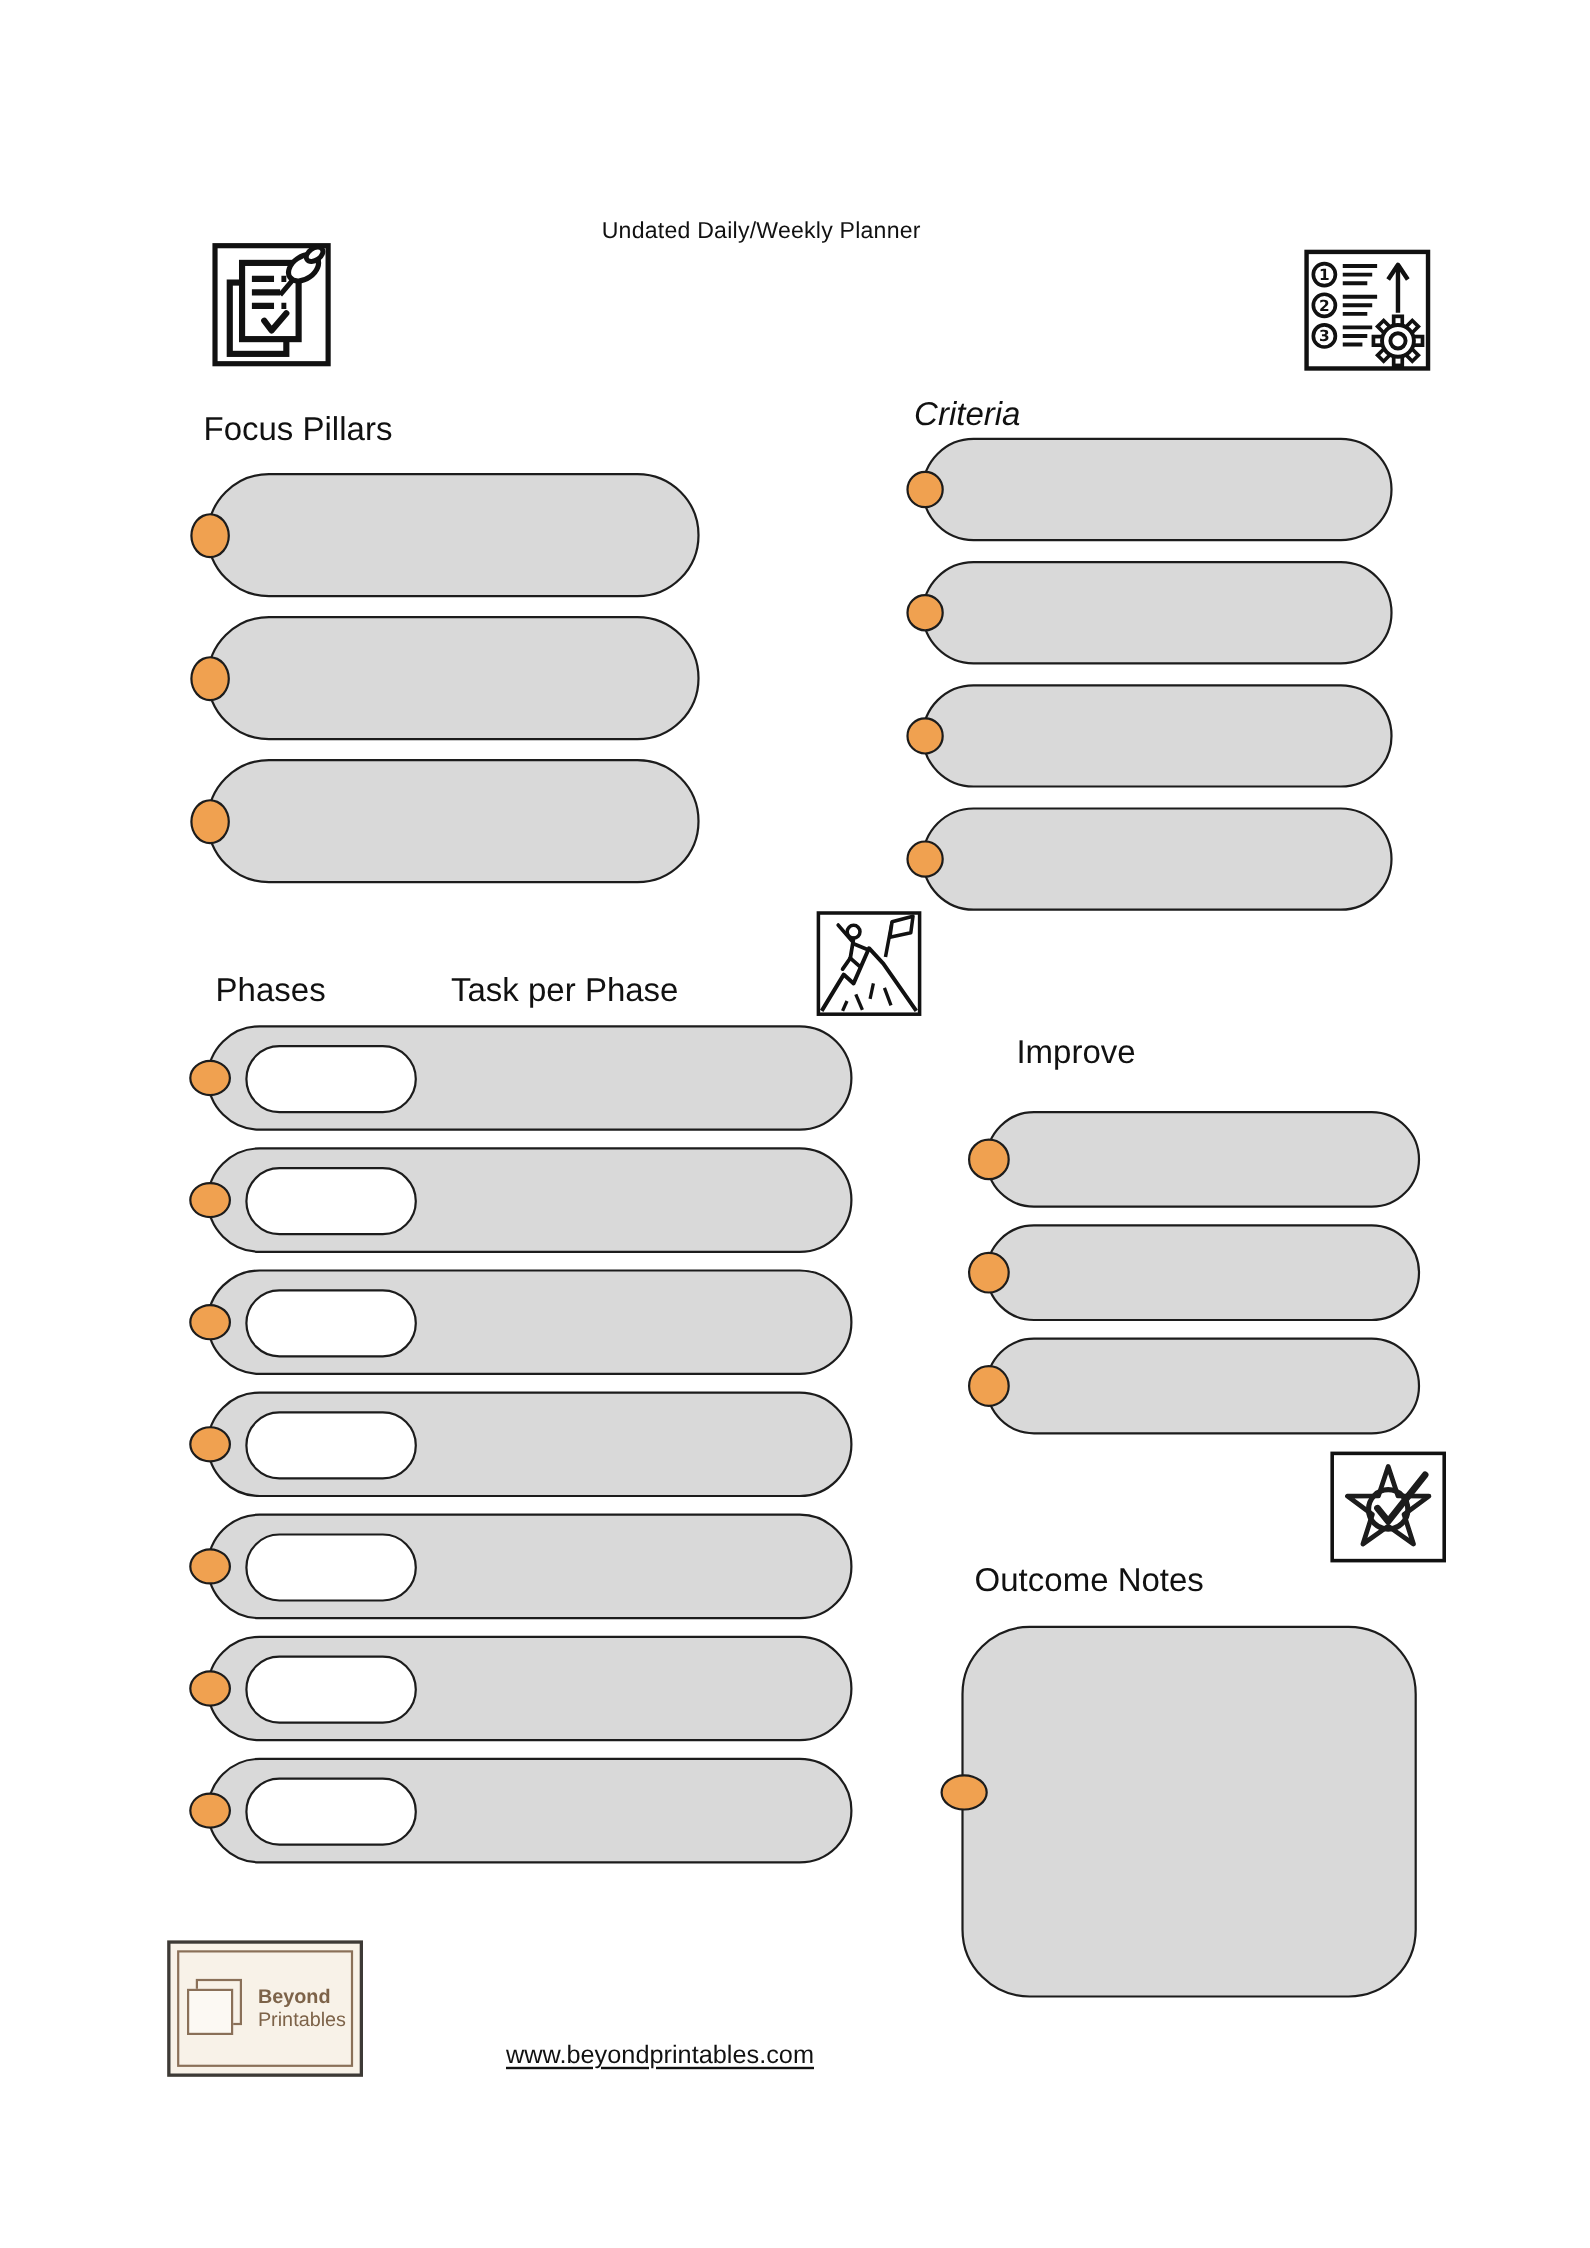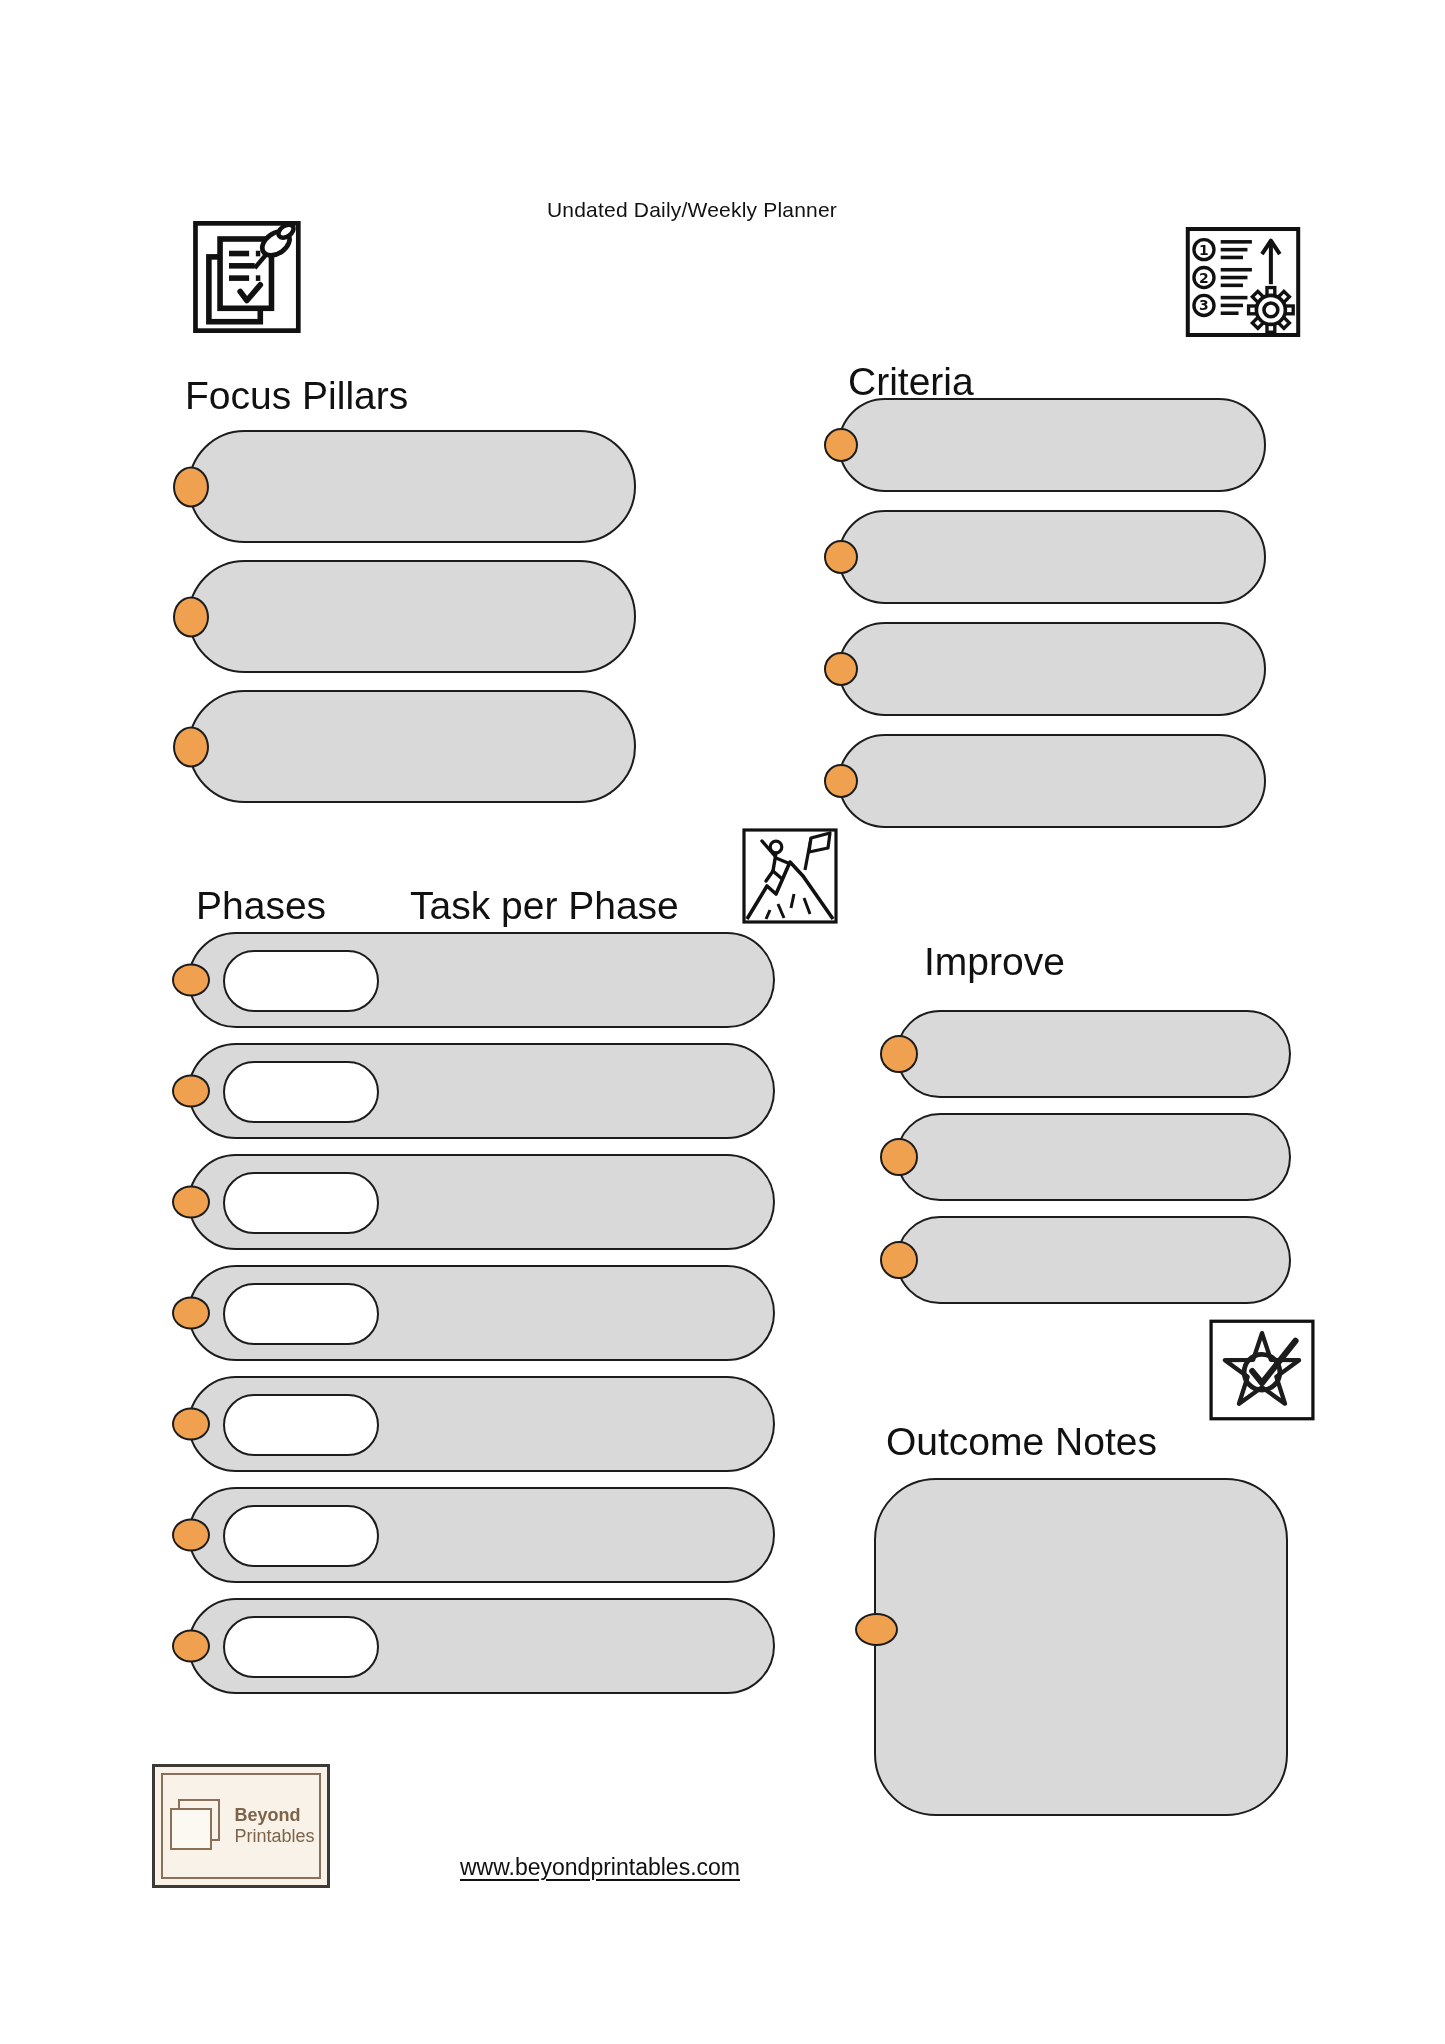--- a/index.html
+++ b/index.html
@@ -3,21 +3,21 @@
 <meta charset="utf-8">
 <style>
   html,body { margin:0; padding:0; background:#ffffff; }
   .page {
     position:relative; width:1445px; height:2044px; margin:0 auto;
     background:var(--page-bg,#fff); overflow:hidden;
     font-family:"Liberation Sans", sans-serif; color:var(--text,#111);
   }
   .abs { position:absolute; }
   .title { font-size:21px; letter-spacing:.2px; }
-  .heading { font-size:39px; white-space:nowrap; }
+  .heading { font-size:30px; white-space:nowrap; }
 
   
   .rows { position:absolute; }
   .row {
     position:relative;
     background:var(--pill-fill,#d9d9d9);
     border:2px solid var(--pill-border,#1c1c1c);
     box-sizing:border-box;
   }
   .dot {
@@ -145,21 +145,21 @@
           <rect x="73.5" y="55" width="7" height="8" transform="rotate(270 77 75)"></rect>
           <rect x="73.5" y="55" width="7" height="8" transform="rotate(315 77 75)"></rect>
         </g>
         <circle cx="77" cy="75" r="13" fill="#fff" stroke="#111" stroke-width="3.2"></circle>
         <circle cx="77" cy="75" r="6.2" fill="#fff" stroke="#111" stroke-width="3.2"></circle>
       </g>
     </svg>
   </div>
 
   <div class="abs heading" style="left:185px; top:374px;">Focus Pillars</div>
-  <div class="abs heading" style="left:848px; top:360px;">Criteria</div>
+  <div class="abs heading" style="left:831px; top:360px;font-style:italic;">Criteria</div>
   <div class="abs heading" style="left:196px; top:884px;">Phases</div>
   <div class="abs heading" style="left:410px; top:884px;text-align:center;">Task per Phase</div>
   <div class="abs heading" style="left:924px; top:940px;">Improve</div>
   <div class="abs heading" style="left:886px; top:1420px;">Outcome Notes</div>
 
   <div class="rows focus-rows">
 
       <div class="row">
         <span class="dot"></span>
       </div>

